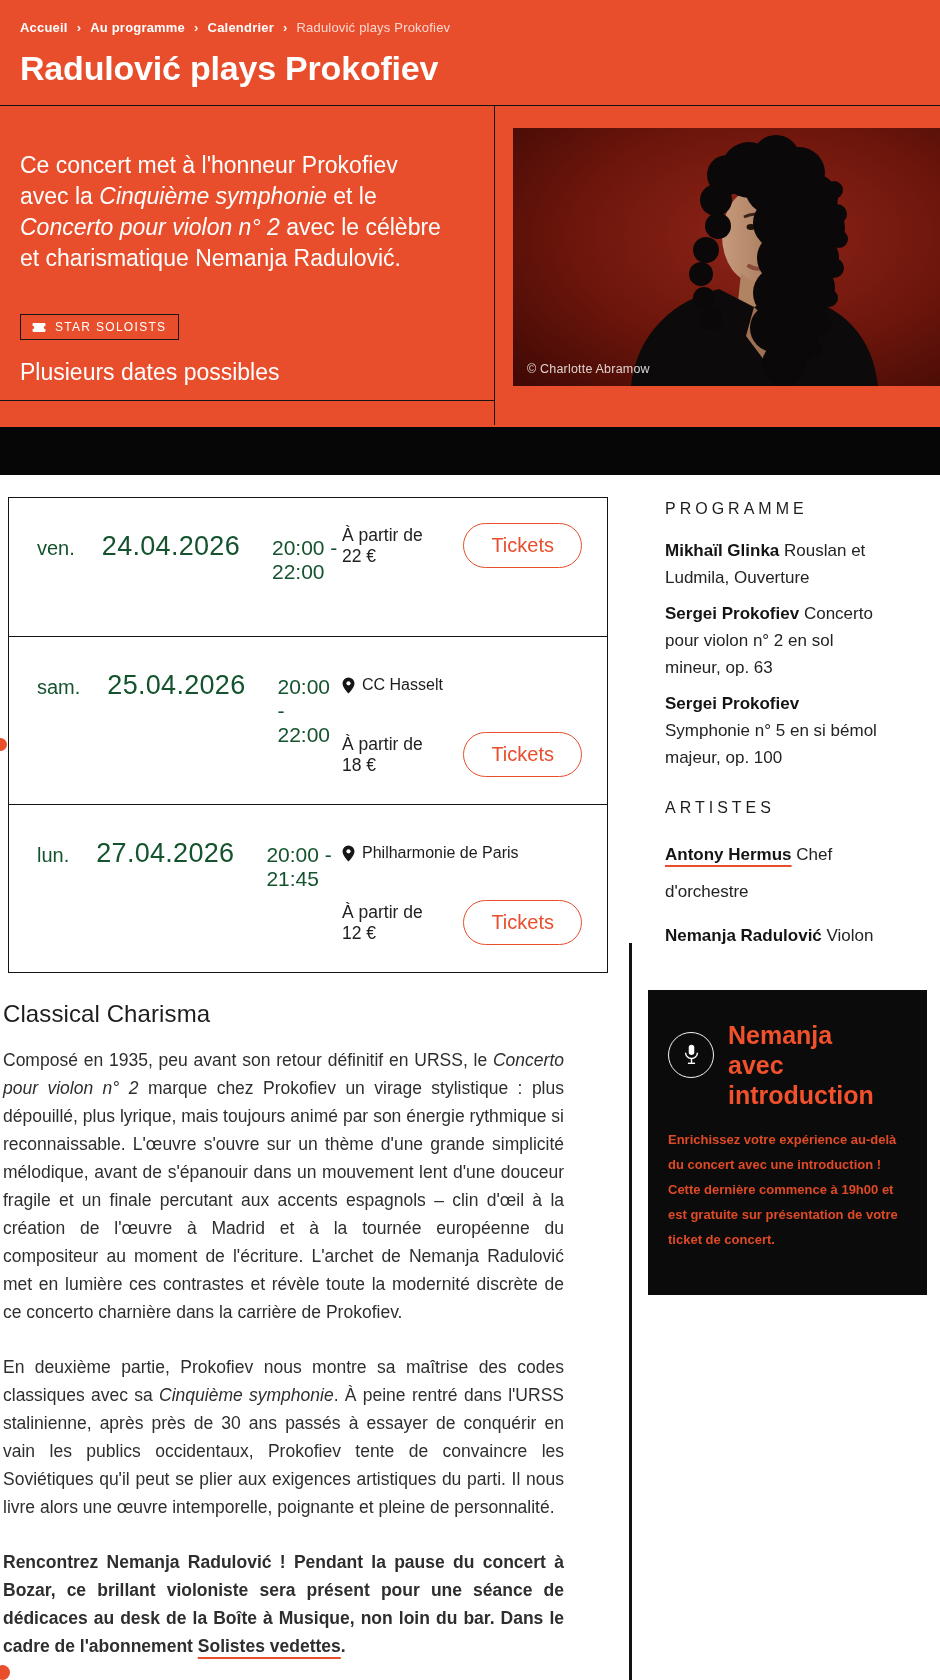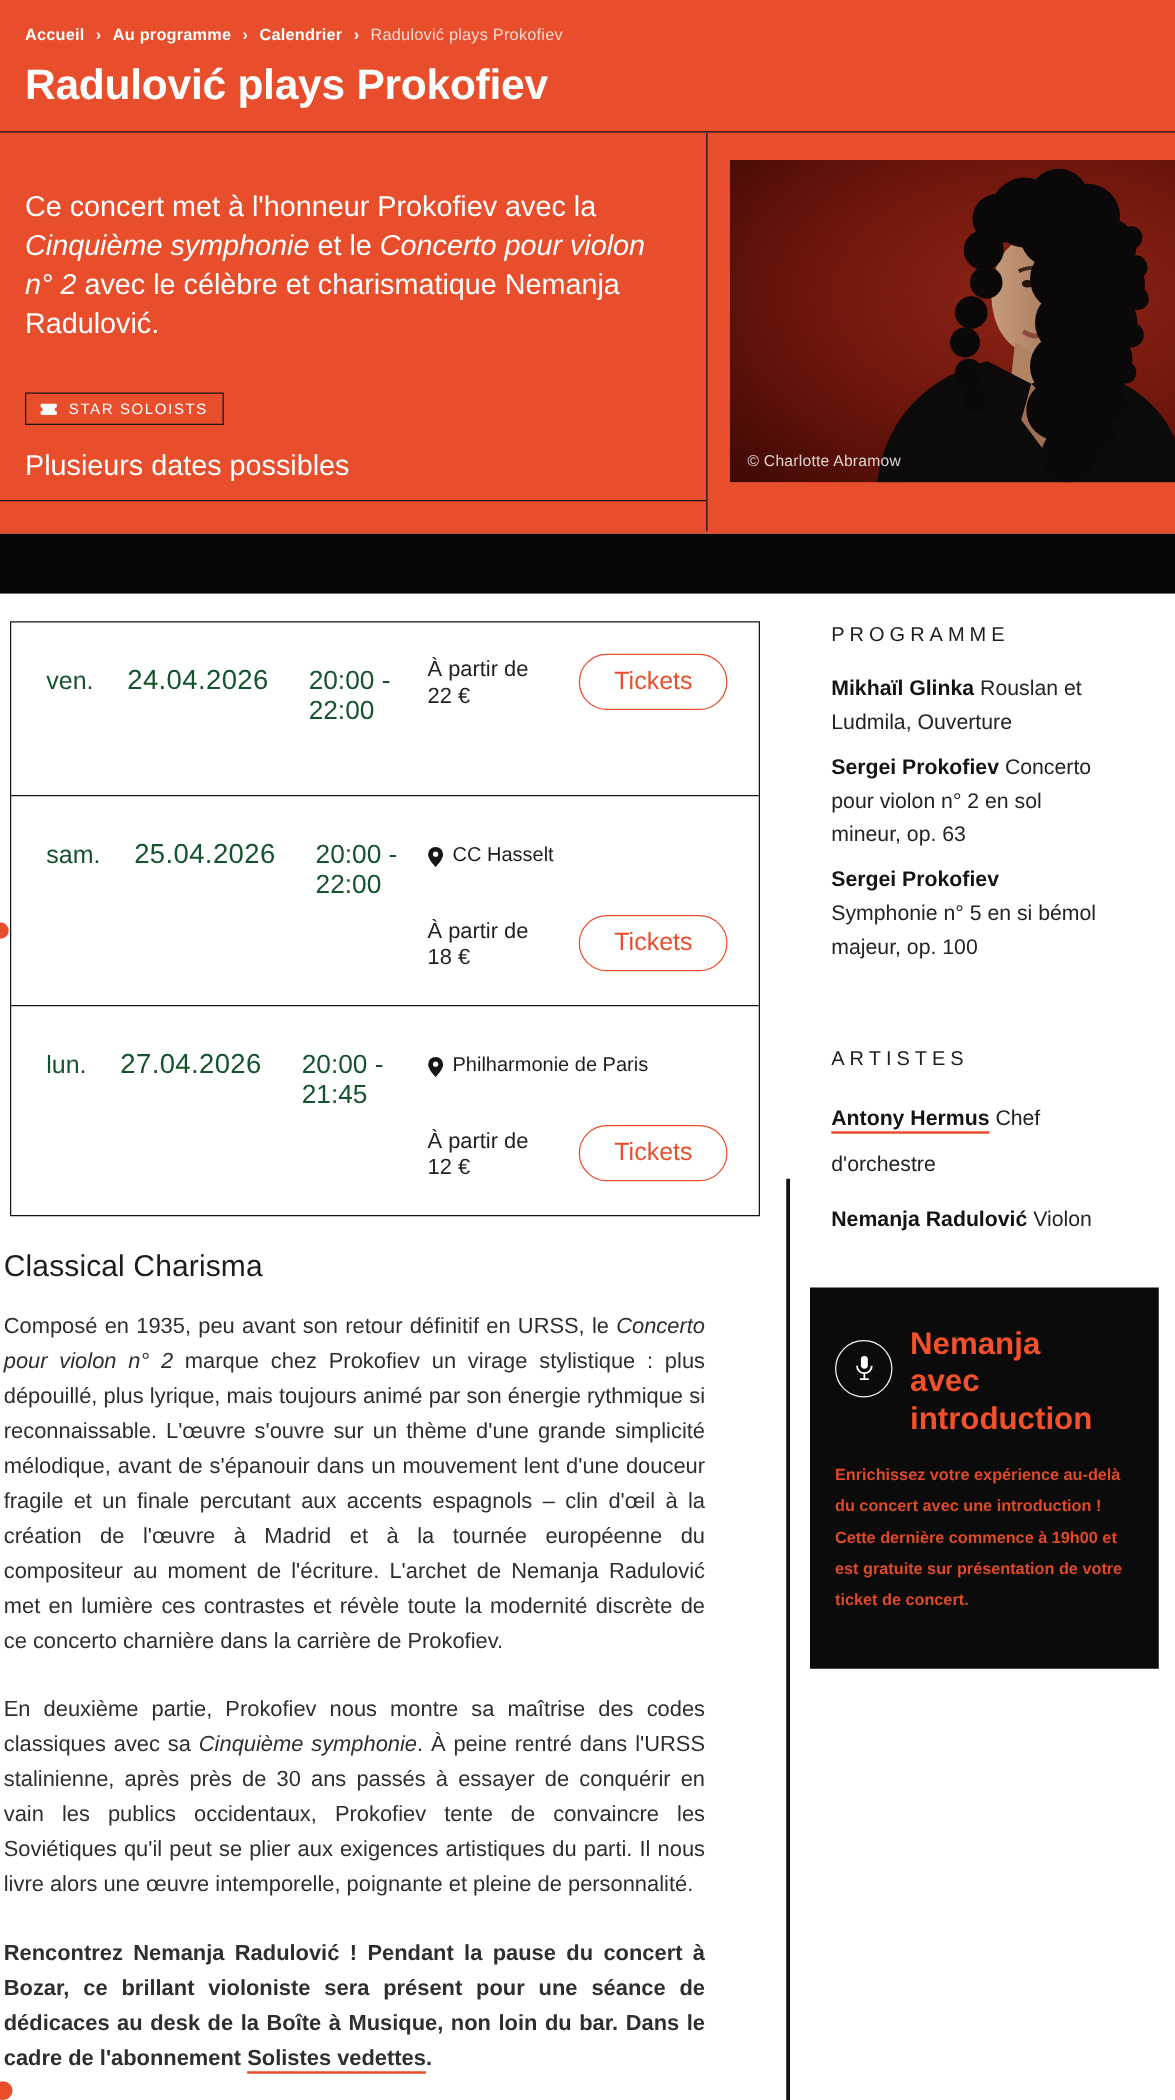--- a/index.html
+++ b/index.html
@@ -12,21 +12,21 @@
 
   
   .hero{background:var(--accent);color:#fff;height:427px;}
   .hero-top{padding:20px 20px 0 20px;border-bottom:1px solid #141414;}
   .breadcrumb{display:flex;align-items:center;gap:9px;font-size:13px;font-weight:700;letter-spacing:.2px;}
   .breadcrumb .sep{font-weight:700;opacity:.95;font-size:13px;}
   .breadcrumb .crumb{cursor:pointer;}
   .breadcrumb .current{font-weight:400;opacity:.78;}
   .hero-title{font-size:34px;line-height:40px;font-weight:700;letter-spacing:-.2px;margin:13px 0 17px 0;}
   .hero-body{display:flex;height:319px;}
-  .hero-left{width:566px;flex:none;border-right:1px solid #141414;display:flex;flex-direction:column;gap:36px;}
+  .hero-left{width:495px;flex:none;border-right:1px solid #141414;display:flex;flex-direction:column;gap:36px;}
   .hero-left-inner{height:295px;border-bottom:1px solid #141414;padding:21px 48px 0 20px;}
   .hero-desc{font-size:23px;line-height:31px;font-weight:400;}
   .hero-desc .run-i{font-style:italic;}
   .badge{display:inline-flex;align-items:center;gap:9px;margin-top:17px;padding:5px 12px 5px 11px;border:1px solid #161616;font-size:12px;letter-spacing:1.3px;font-weight:500;cursor:pointer;}
   .badge svg{display:block;}
   .dates-note{font-size:23px;line-height:28px;margin-top:18px;font-weight:400;}
   .hero-left-strip{flex:1;}
   .hero-right{flex:1;padding:22px 17px 0 18px;}
   .photo{position:relative;width:431px;height:258px;overflow:hidden;}
   .photo svg{display:block;}
@@ -41,21 +41,21 @@
   .dot{position:absolute;border-radius:50%;background:var(--accent);}
   .dot-mid{left:-6px;top:263px;width:13px;height:13px;}
   .dot-bottom{left:-5px;top:1190px;width:15px;height:15px;}
 
   
   .events{width:600px;margin:22px 0 0 8px;border:1px solid #141414;background:#fff;}
   .event-row{display:flex;align-items:flex-start;padding:25px 25px 27px 28px;min-height:139px;border-bottom:1px solid #141414;}
   .event-row:last-child{border-bottom:none;}
   .ev-left{width:305px;flex:none;display:flex;align-items:baseline;gap:27px;padding-top:8px;color:#14532d;}
   .ev-day{font-size:20px;}
-  .ev-date{font-size:22px;font-weight:500;letter-spacing:.3px;}
+  .ev-date{font-size:27px;font-weight:500;letter-spacing:.3px;}
   .ev-time{font-size:21px;margin-left:5px;}
   .ev-right{flex:1;display:flex;flex-direction:column;gap:24px;}
   .ev-top{display:flex;align-items:center;justify-content:space-between;min-height:46px;}
   .ev-venue{display:flex;align-items:center;gap:7px;font-size:16px;color:#1c1c1c;}
   .ev-venue svg{flex:none;display:block;}
   .ev-mic{width:46px;height:46px;border:1.5px solid #2a2a2a;border-radius:50%;display:flex;align-items:center;justify-content:center;color:#1a1a1a;flex:none;}
   .ev-buy{display:flex;align-items:center;justify-content:flex-end;gap:19px;}
   .ev-price{font-size:17.5px;color:#222;}
   .tickets-btn{font-family:inherit;font-size:20px;font-weight:500;color:var(--accent);background:transparent;border:1.6px solid var(--accent);border-radius:999px;padding:10px 27px;cursor:pointer;}
 
@@ -66,21 +66,21 @@
   .article .run-i{font-style:italic;}
   .para-bold{font-weight:700;color:#141414;}
   .inline-link{text-decoration:underline;text-decoration-color:var(--accent);text-decoration-thickness:2px;text-underline-offset:5px;cursor:pointer;}
 
   
   .sidebar{flex:1;padding:25px 13px 0 18px;}
   .sb-text{margin:0 49px 0 17px;}
   .sb-heading{font-size:16px;font-weight:400;letter-spacing:4px;color:#1d1d1d;margin:0 0 19px 0;}
   .sb-work{font-size:17px;line-height:27px;color:#232323;margin:0 0 9px 0;}
   .sb-work b{font-weight:700;color:#141414;}
-  .sb-artists{margin-top:68px;}
+  .sb-artists{margin-top:28px;}
   .sb-artist{font-size:17px;line-height:37px;color:#232323;margin:0 0 7px 0;}
   .sb-artist .artist-name{font-weight:700;color:#141414;}
   .sb-artist .artist-link{text-decoration:underline;text-decoration-color:var(--accent);text-decoration-thickness:1.6px;text-underline-offset:5px;cursor:pointer;}
   .intro-card{margin-top:36px;background:#0b0b0b;padding:30px 20px 30px 20px;width:279px;}
   .card-head{display:flex;gap:14px;}
   .card-mic{width:46px;height:46px;border:1.5px solid #f5f5f5;border-radius:50%;display:flex;align-items:center;justify-content:center;color:#ffffff;flex:none;margin-top:12px;}
   .card-title{font-size:25px;line-height:30px;font-weight:700;color:var(--accent-bright);max-width:155px;}
   .card-text{margin-top:17px;font-size:13px;line-height:25px;font-weight:600;color:#E04A26;}
 </style>
 </head>

